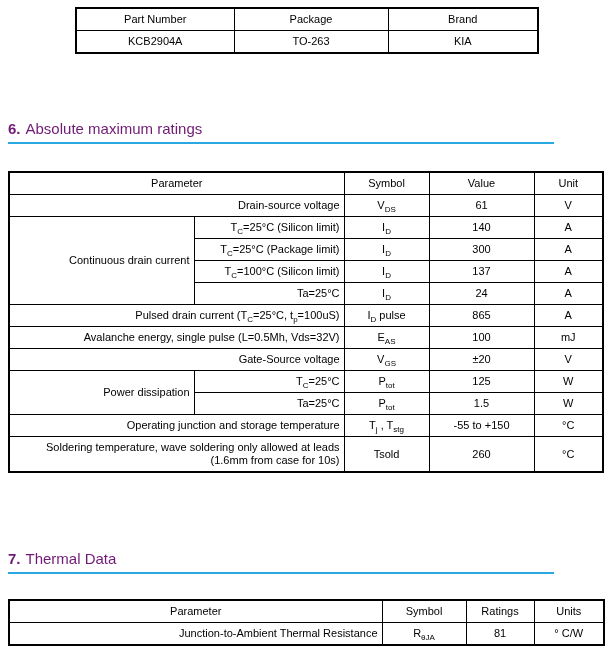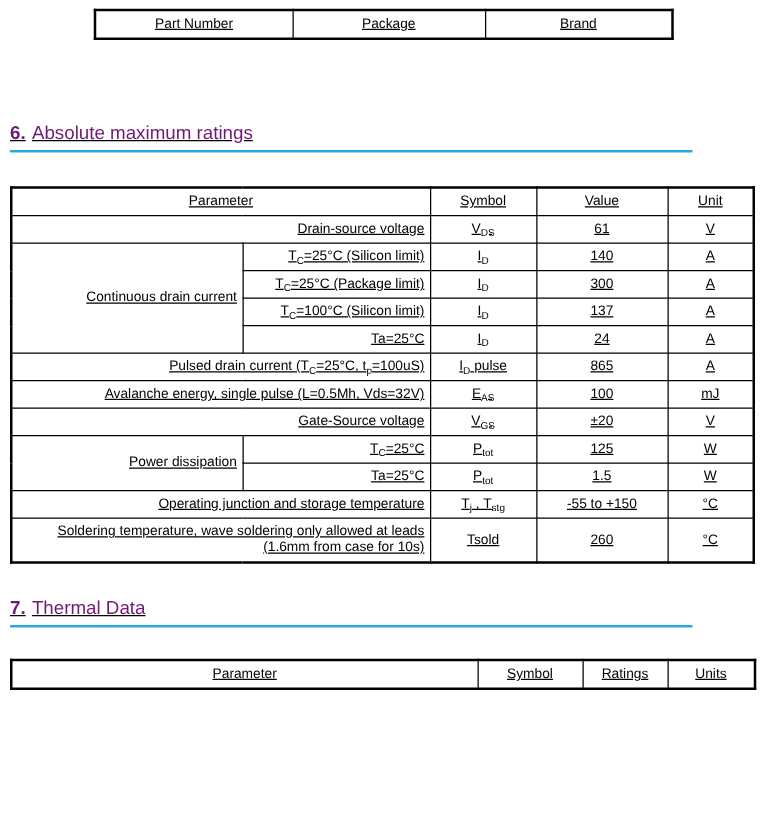--- a/index.html
+++ b/index.html
@@ -2,21 +2,21 @@
 <html><head>
 <meta charset="utf-8">
 <style>
   html, body { margin: 0; padding: 0; background: #ffffff; }
   body {
     width: 610px; height: 672px;
     font-family: "Liberation Sans", "DejaVu Sans", sans-serif;
     color: #000000;
     overflow: hidden;
   }
-  .page { width: 562px; height: 672px; box-sizing: border-box; padding: 7px 8px 12px 8px; text-decoration: underline; }
+  .page { width: 562px; height: 672px; box-sizing: border-box; padding: 7px 8px 12px 8px; }
 
   table { border-collapse: collapse; table-layout: fixed; }
   td {
     border: 1px solid #000;
     font-size: 11px;
     line-height: 13px;
     padding: 3px 4px;
     text-align: center;
     vertical-align: middle;
     height: 15px;
@@ -35,21 +35,21 @@
     font-size: 15px;
     font-weight: normal;
     color: #701a75;
     margin: 0;
     padding: 0 0 5px 0;
     border-bottom: 2px solid #29A9E0;
   }
   .section-heading .num { font-weight: bold; margin-right: 5px; }
 
   .heading-6 { margin-top: 66px; }
-  .heading-7 { margin-top: 27px; }
+  .heading-7 { margin-top: 77px; }
 
   .abs-table { width: 594px; margin-top: 27px; }
   .thermal-table { width: 595px; margin-top: 25px; }
 
   .abs-table td.tall { height: 28px; }
 </style>
 </head>
 <body>
 
 <div class="page">
@@ -58,20 +58,25 @@
     <colgroup>
         <col style="width:158px">
         <col style="width:154px">
         <col style="width:150px">
       </colgroup>
     <tbody>
         <tr>
       <td>Part Number</td>
       <td>Package</td>
       <td>Brand</td>
+    </tr>
+    <tr>
+      <td>KCB2904A</td>
+      <td>TO-263</td>
+      <td>KIA</td>
     </tr>
   </tbody>
     </table>
 
   <h2 class="section-heading heading-6">
     <span class="num">6.</span><span>Absolute maximum ratings</span>
   </h2>
 
   <table class="abs-table bordered">
     <colgroup>
@@ -176,16 +181,22 @@
         <col style="width:68px">
         <col style="width:70px">
     </colgroup>
     <tbody>
         <tr>
       <td>Parameter</td>
       <td>Symbol</td>
       <td>Ratings</td>
       <td>Units</td>
     </tr>
+    <tr>
+      <td class="left">Junction-to-Ambient Thermal Resistance</td>
+      <td>R<sub>θJA</sub></td>
+      <td>81</td>
+      <td>° C/W</td>
+    </tr>
   </tbody>
     </table>
 
 </div>
 
 </body></html>

